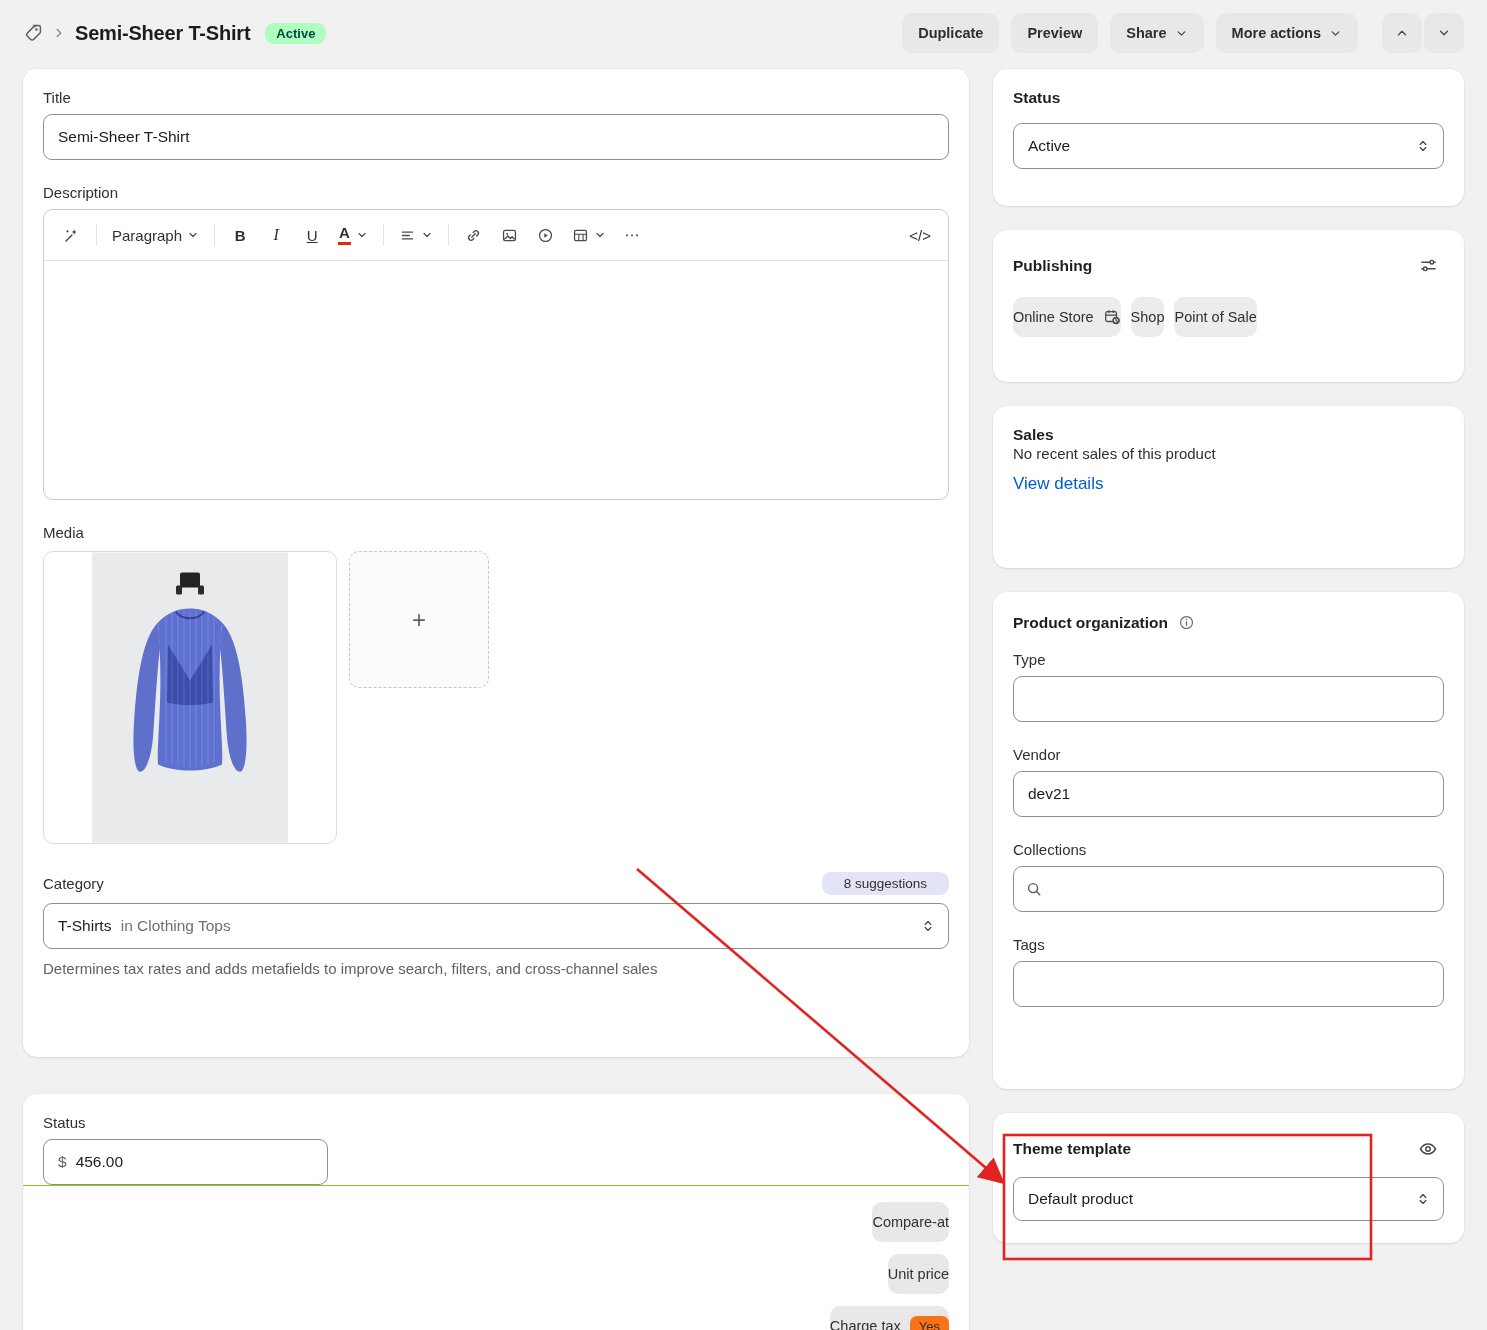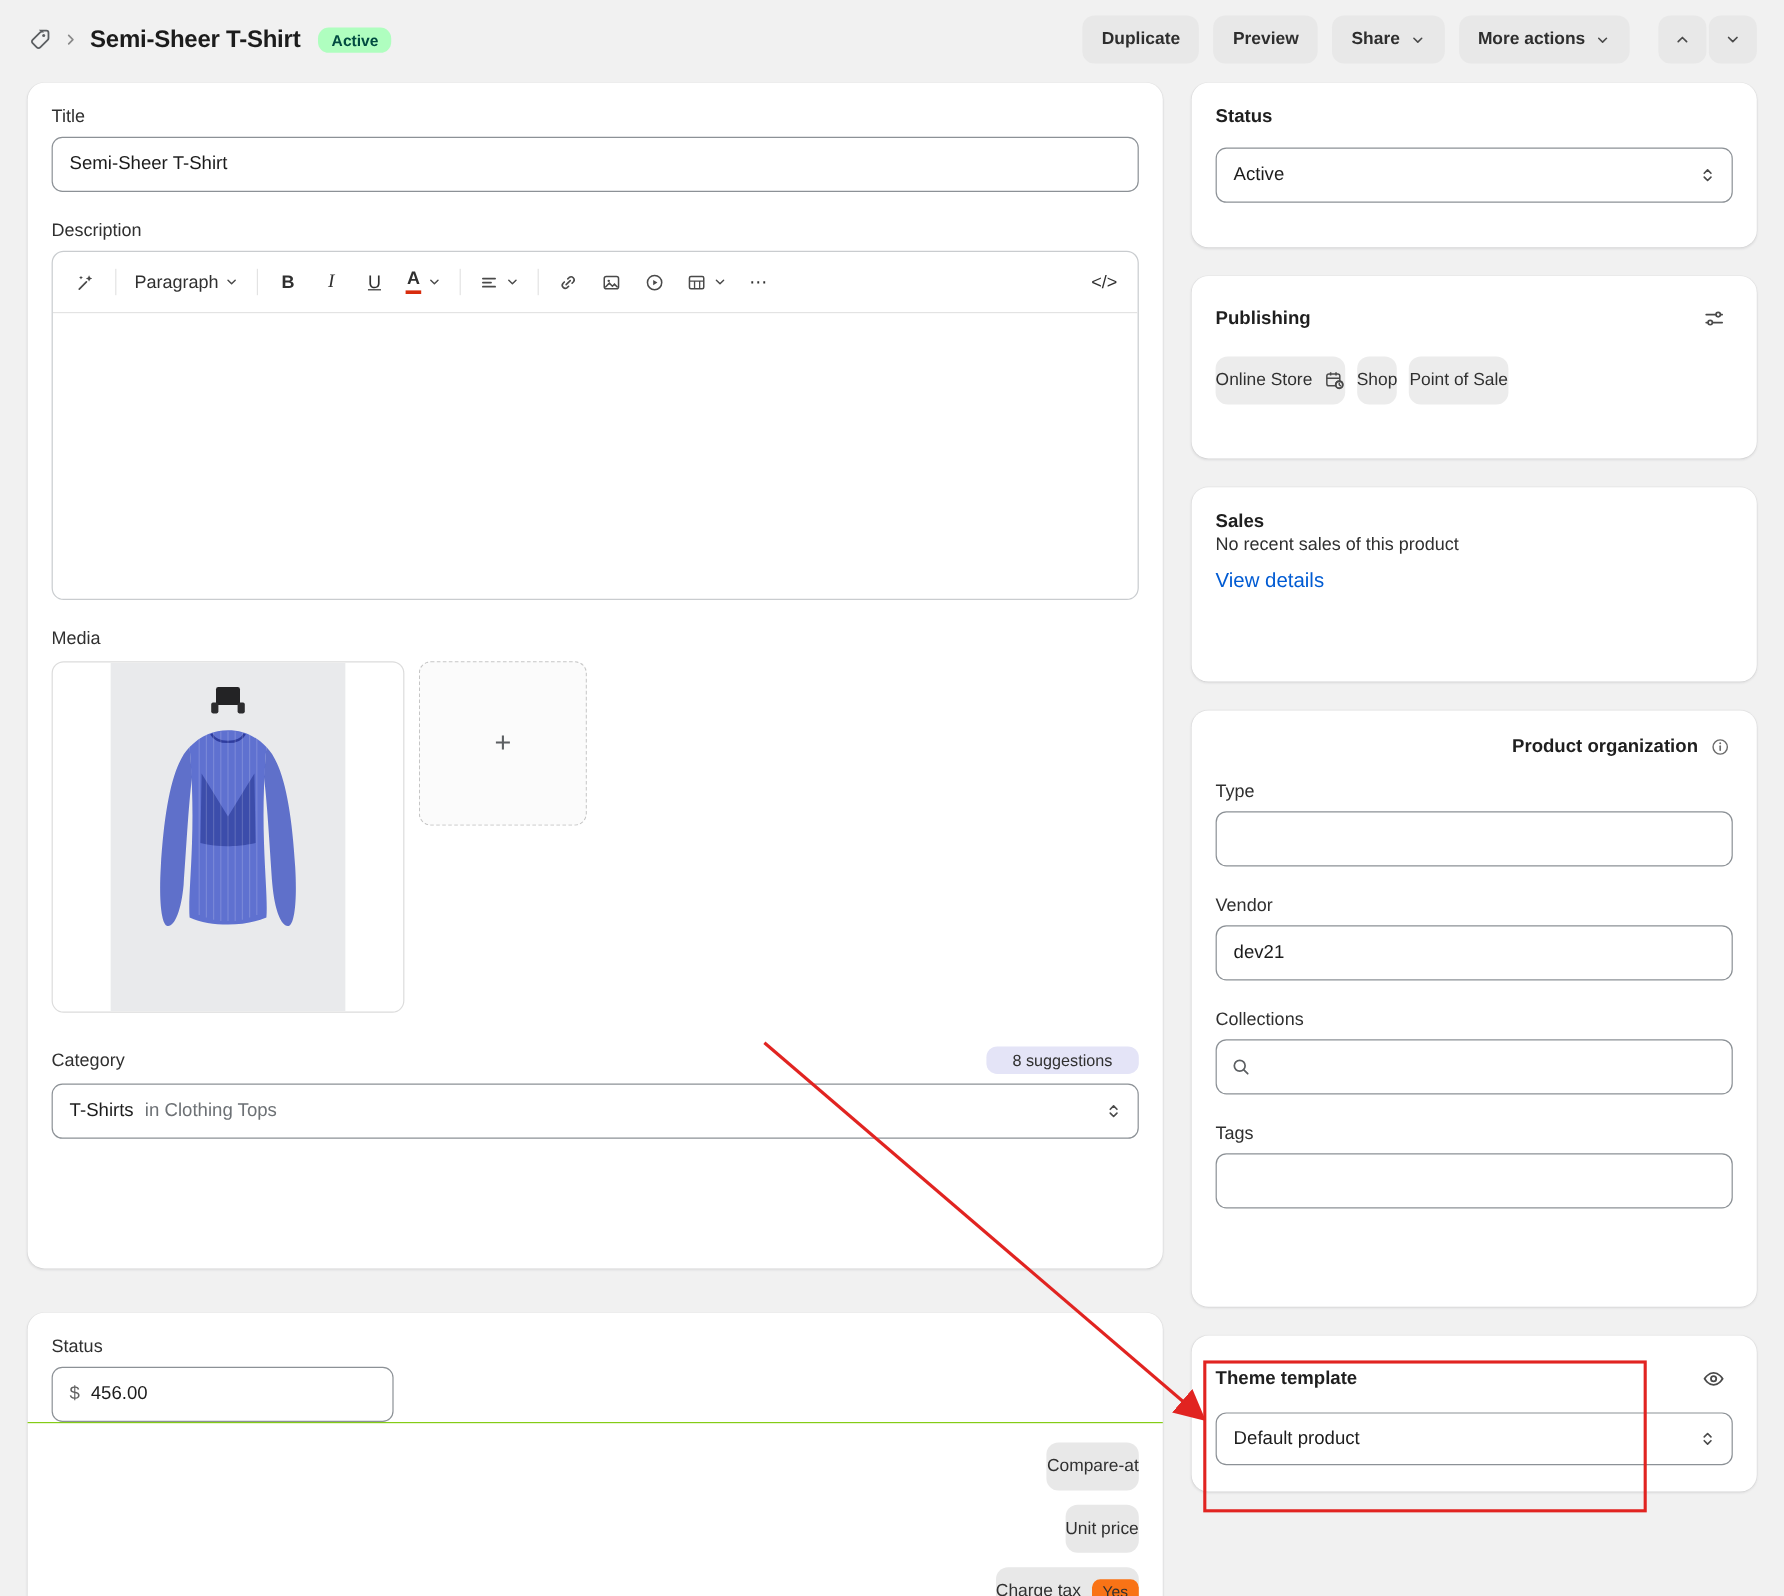--- a/index.html
+++ b/index.html
@@ -348,20 +348,21 @@
             <span>T-Shirts</span>
             <span class="muted" style="margin-left:5px">in Clothing Tops</span>
           </span>
           <span class="ic">
             <svg width="16" height="16" viewBox="0 0 20 20" fill="none" stroke="#4a4a4a" stroke-width="1.7" stroke-linecap="round" stroke-linejoin="round">
                 <path d="M6.5 8L10 4.5 13.5 8"></path>
                 <path d="M6.5 12L10 15.5 13.5 12"></path>
               </svg>
           </span>
         </div>
+        <p class="helper">Determines tax rates and adds metafields to improve search, filters, and cross-channel sales</p>
       </div>
     </section>
 
     <section class="card price-card">
       <div class="price-inner">
         <label>Status</label>
         <div class="price-box">
           <span class="prefix">$</span>
           <input value="456.00" style="">
         </div>
@@ -438,21 +439,21 @@
       </div>
     </section>
 
     <section class="card side-card sales-card">
       <h2 style="margin-bottom:1px">Sales</h2>
       <p>No recent sales of this product</p>
       <a class="link">View details</a>
     </section>
 
     <section class="card side-card org-card">
-      <div class="head-row" style="justify-content:flex-end; gap:8px; margin-bottom:18px;">
+      <div class="head-row" style="justify-content:flex-start; gap:8px; margin-bottom:18px;">
         <h2>Product organization</h2>
         <button class="icon-btn" style="padding:2px">
           <span class="ic">
             <svg width="17" height="17" viewBox="0 0 20 20">
                 <circle cx="10" cy="10" r="7" fill="none" stroke="#6b6b6b" stroke-width="1.4"></circle>
                 <path d="M10 9.2v4" stroke="#6b6b6b" stroke-width="1.6" stroke-linecap="round"></path>
                 <circle cx="10" cy="6.4" r="0.95" fill="#6b6b6b"></circle>
               </svg>
           </span>
         </button>

